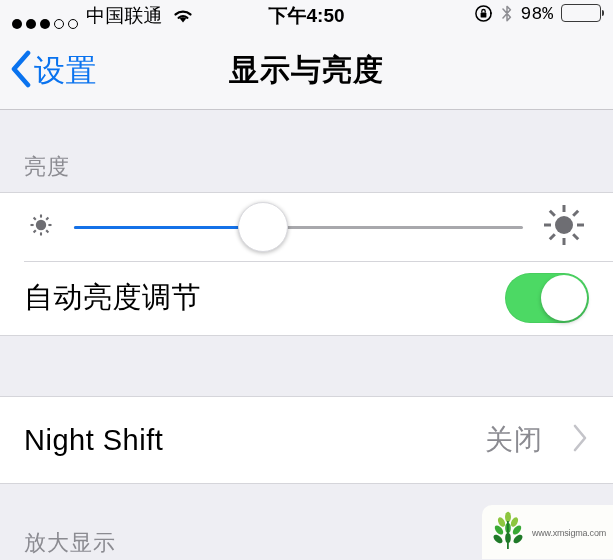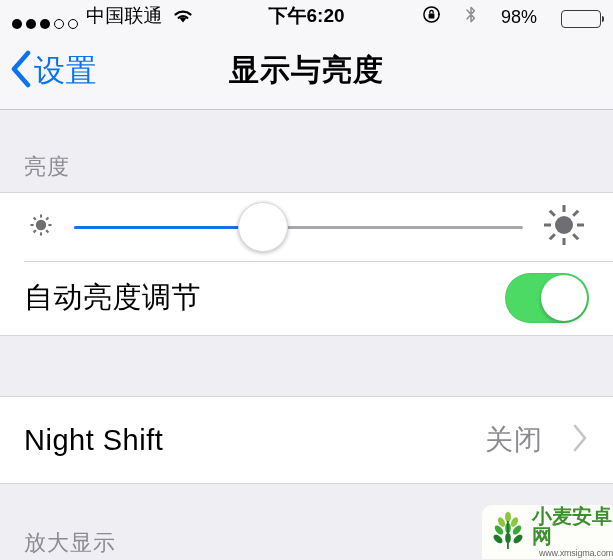--- a/index.html
+++ b/index.html
@@ -55,22 +55,23 @@
     left: 0; right: 0;
     text-align: center;
     font-size: 19px;
     font-weight: bold;
     color: #000;
     pointer-events: none;
   }
   .status-right {
     margin-left: auto;
     display: flex;
-    align-items: flex-end;
-    gap: 24px;
+    align-items: flex-start;
+    gap: 8px;
+    font-family: Liberation Mono, monospace;
   }
   .battery-pct {
     font-size: 18px;
     color: #000;
   }
   .battery {
     width: 40px;
     height: 18px;
     border: 1.8px solid #3a3a3a;
     border-radius: 4px;
@@ -294,21 +295,21 @@
     <span class="carrier">中国联通</span>
     <span class="wifi-icon">
       <svg width="24" height="18" viewBox="0 0 24 18">
         <path d="M12 15.6 L15.2 11.6 A5.2 5.2 0 0 0 8.8 11.6 Z" fill="#000"></path>
         <path d="M4.6 7.4 A11.4 11.4 0 0 1 19.4 7.4" stroke="#000" stroke-width="2.4" fill="none" stroke-linecap="round"></path>
         <path d="M7.6 10.9 A7.2 7.2 0 0 1 16.4 10.9" stroke="#000" stroke-width="2.2" fill="none" stroke-linecap="round"></path>
       </svg>
     </span>
   </div>
 
-  <div class="status-center">下午6:20</div>
+  <div class="status-center">下午4:50</div>
 
   <div class="status-right">
     <span>
       <svg width="19" height="19" viewBox="0 0 19 19">
         <circle cx="9.5" cy="9.5" r="7.6" fill="none" stroke="#000" stroke-width="1.5"></circle>
         <rect x="6.6" y="8.6" width="5.8" height="5" rx="0.9" fill="#000"></rect>
         <path d="M7.8 8.6 V7.2 a1.7 1.7 0 0 1 3.4 0 V8.6" fill="none" stroke="#000" stroke-width="1.3"></path>
         <path d="M16 7.5 l2.2 1.6 -2.2 1.6 z" fill="#000"></path>
       </svg>
     </span>
@@ -425,18 +426,17 @@
           <ellipse cx="30" cy="21" rx="3.1" ry="5.4" fill="#39a935" transform="rotate(40 30 21)"></ellipse>
           <ellipse cx="11" cy="30" rx="3.1" ry="5.4" fill="#1f7a28" transform="rotate(-48 11 30)"></ellipse>
           <ellipse cx="31" cy="30" rx="3.1" ry="5.4" fill="#1f7a28" transform="rotate(48 31 30)"></ellipse>
           <ellipse cx="21" cy="19" rx="2.8" ry="5" fill="#39a935"></ellipse>
           <ellipse cx="21" cy="29" rx="2.8" ry="5" fill="#1f7a28"></ellipse>
           <rect x="20" y="12" width="1.8" height="28" fill="#1f7a28"></rect>
         </g>
       </svg>
     </span>
     <span class="wm-text-wrap">
-      <span class="wm-name">小麦安卓网</span>
       <span class="wm-url">www.xmsigma.com</span>
     </span>
   </div>
 
 </div>
 
 </body></html>

